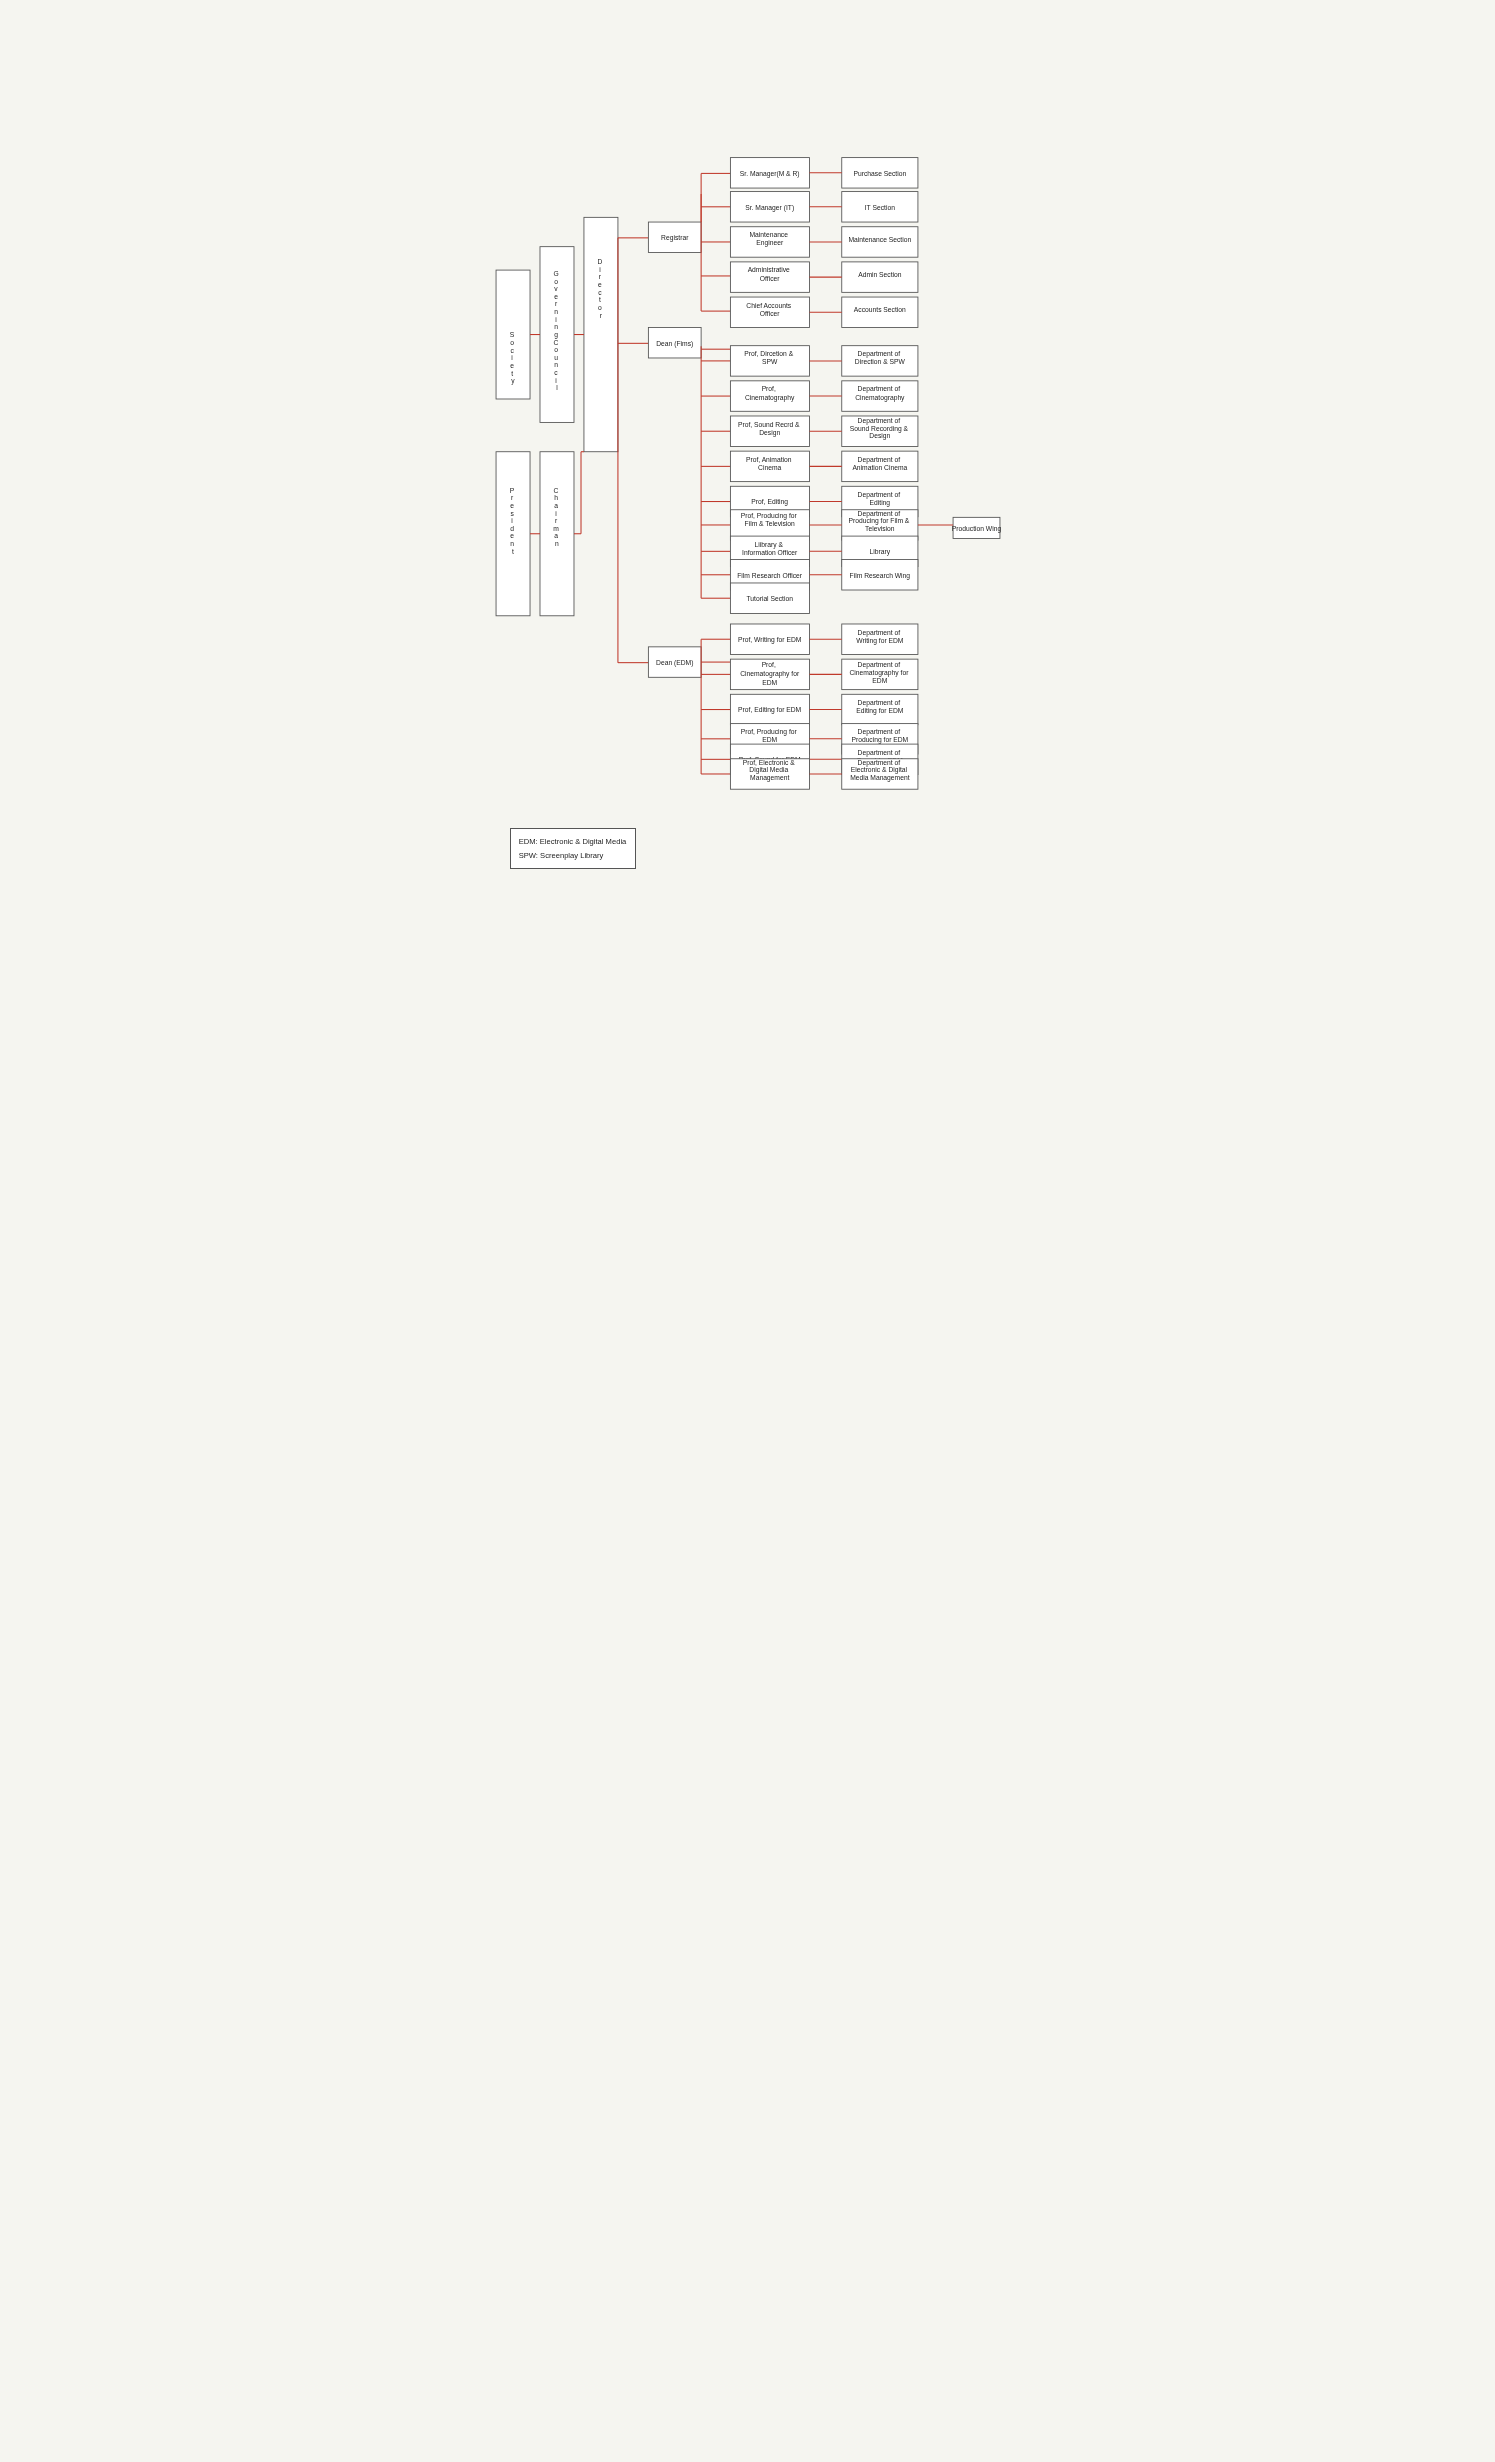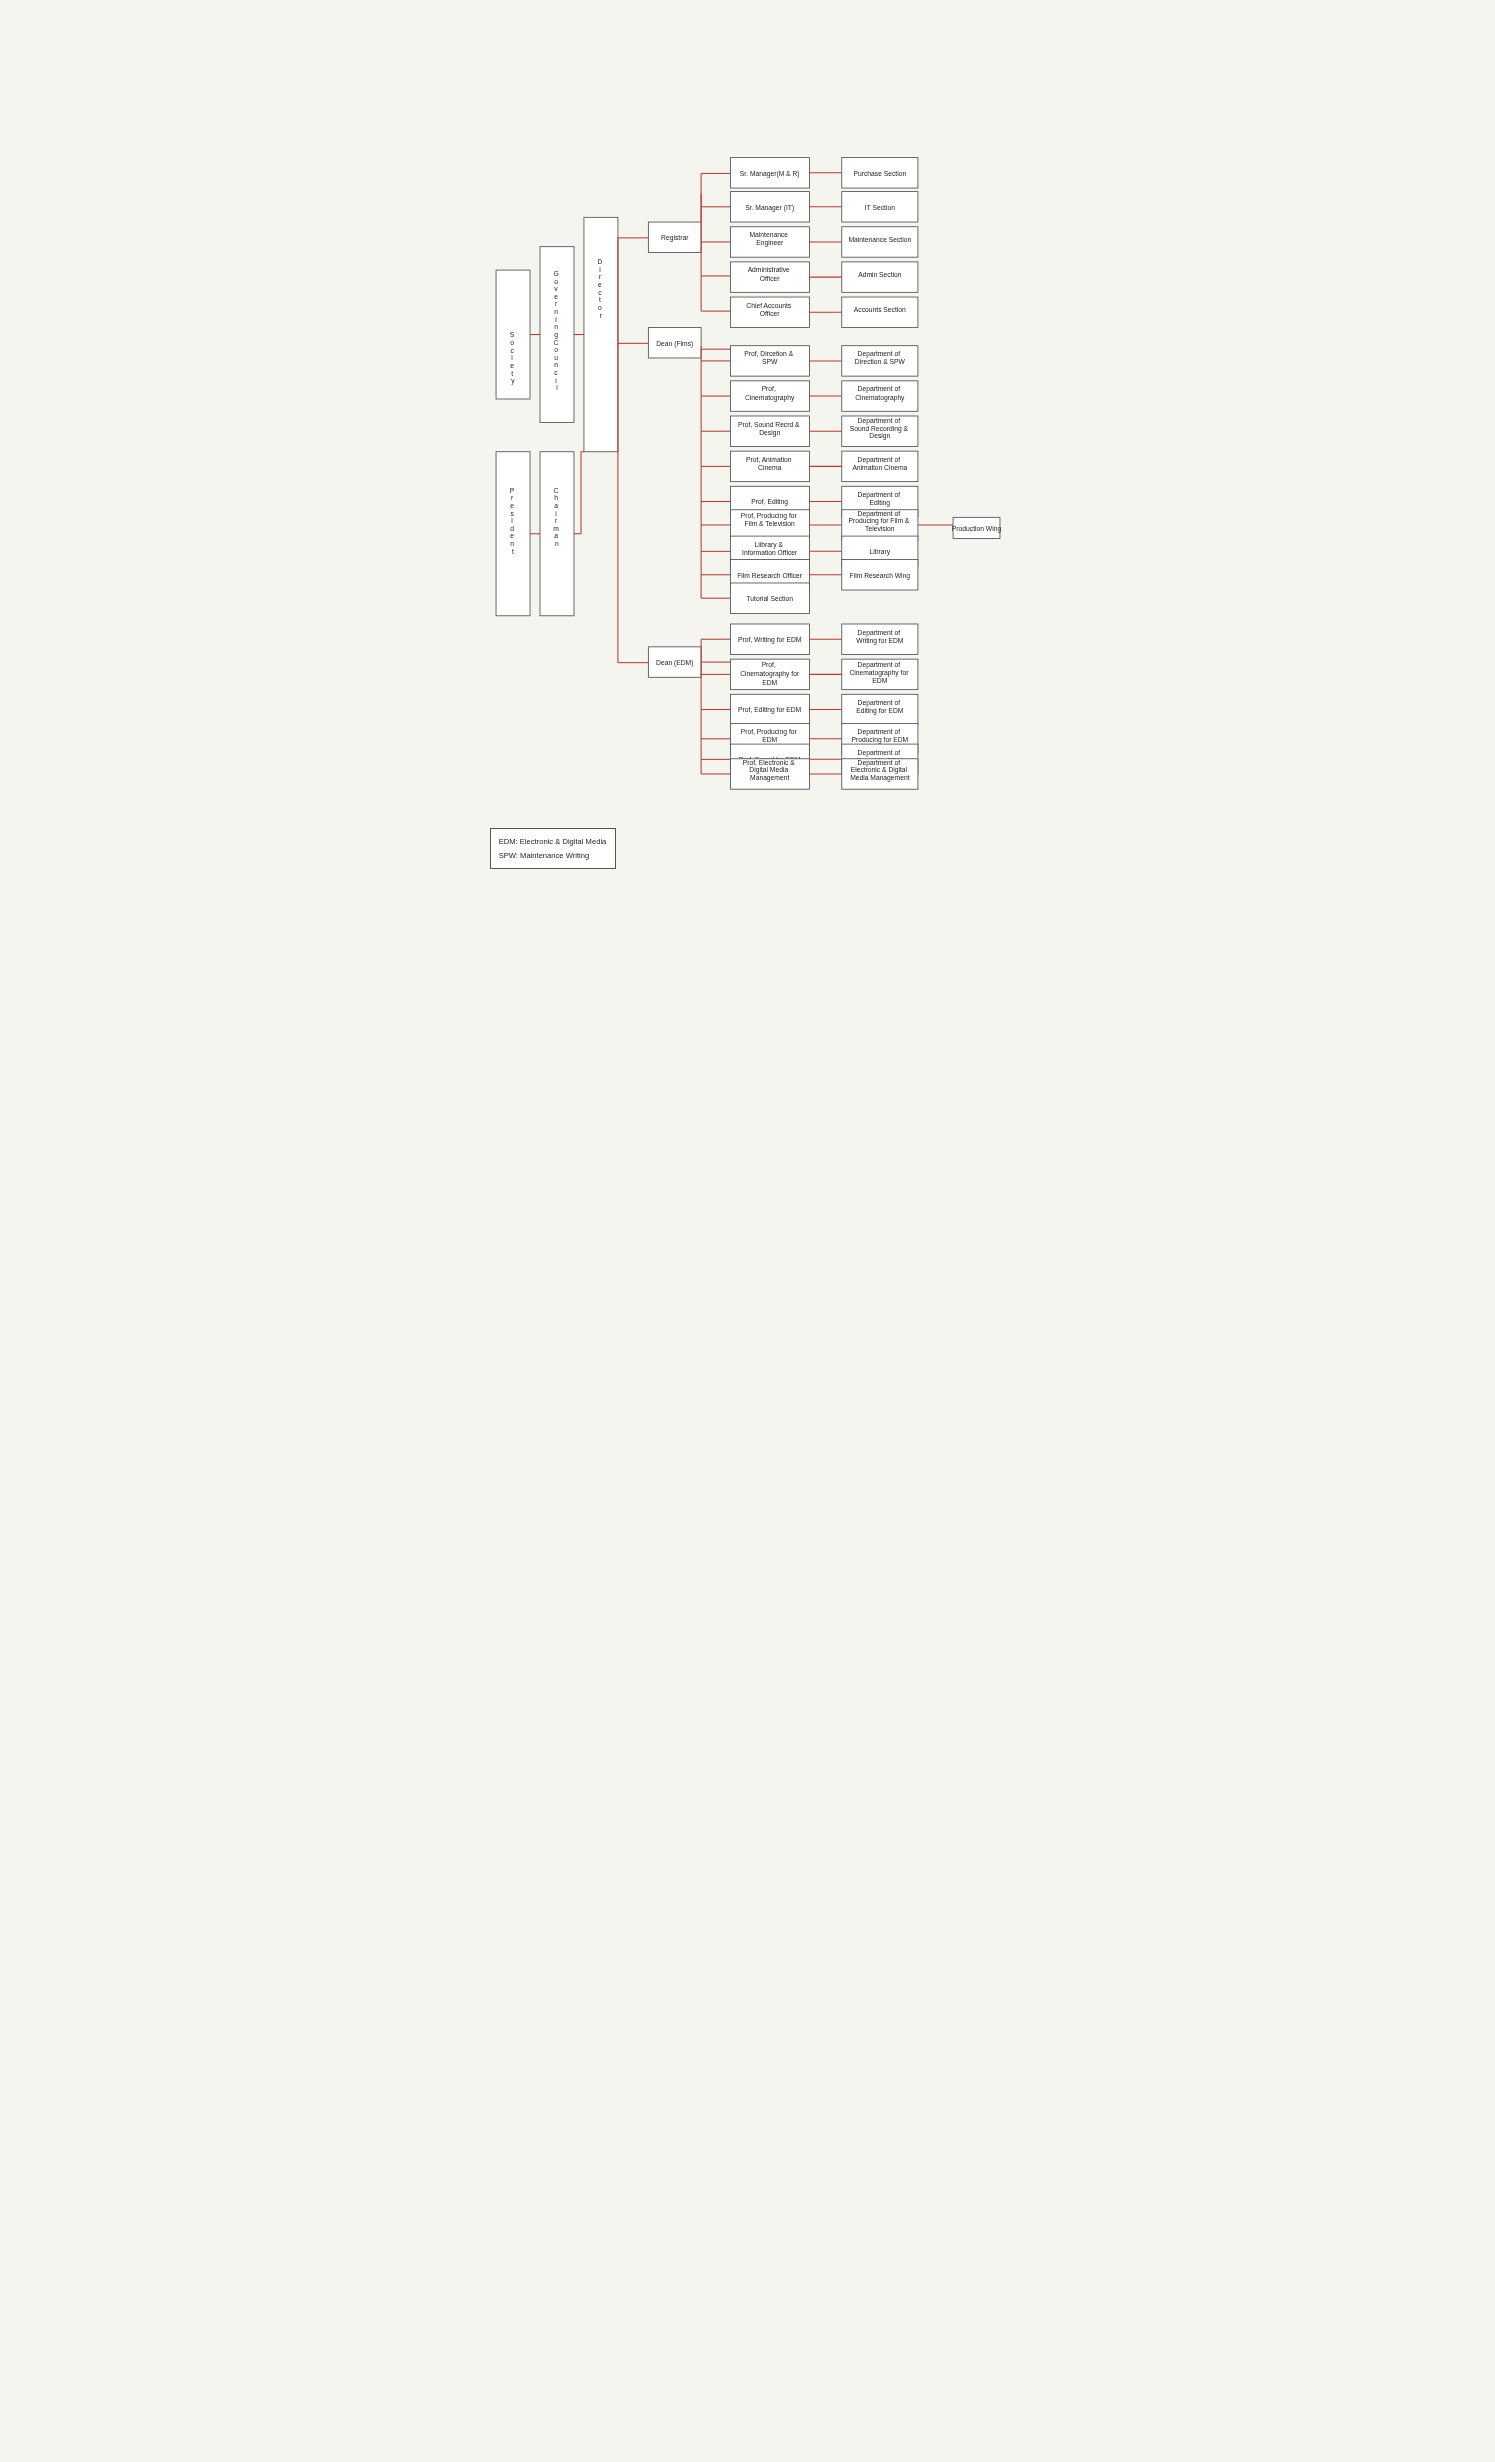--- a/index.html
+++ b/index.html
@@ -412,18 +412,18 @@
     <text x="665" y="1264" text-anchor="middle">
       <tspan x="665" dy="0">Department of</tspan>
       <tspan x="665" dy="13">Electronic &amp; Digital</tspan>
       <tspan x="665" dy="13">Media Management</tspan>
     </text>
     <line class="red-line" x1="545" y1="1280" x2="600" y2="1280"></line>
 
   </svg>
 
   
-  <div class="legend" style="margin-top: 11.7px;">
+  <div class="legend" style="margin-top: 11.7px; margin-left: 20px;">
     <div>EDM:   Electronic &amp; Digital Media</div>
-    <div>SPW:   Maintenance Writing</div>
+    <div>SPW:   Screenplay Library</div>
   </div>
 </div>
 
 
 </body></html>

